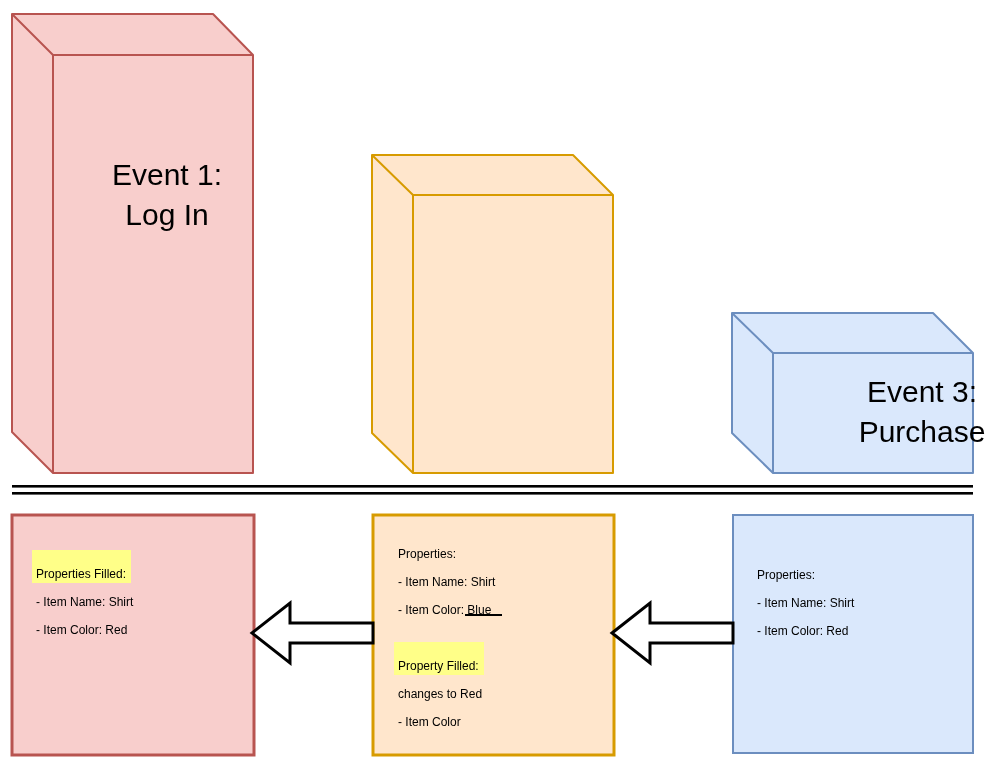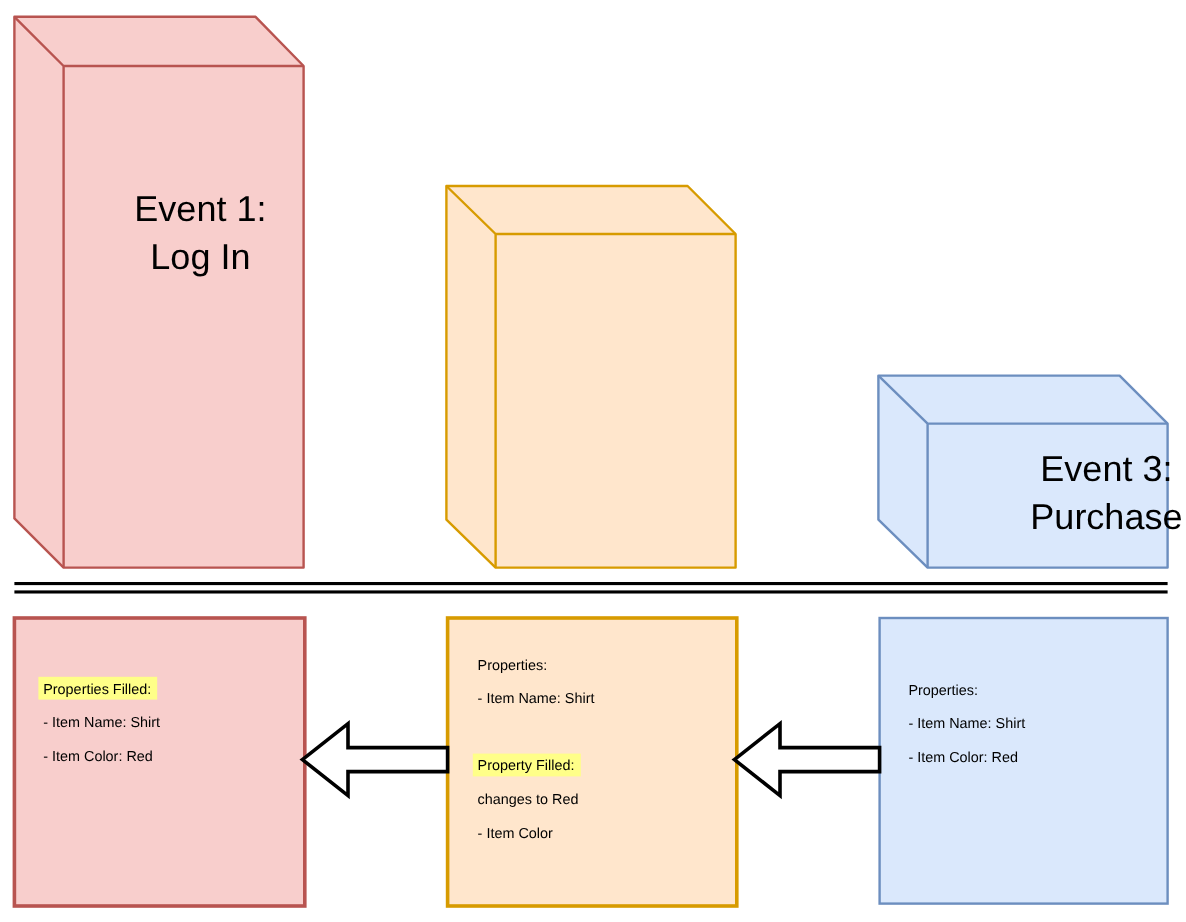--- a/index.html
+++ b/index.html
@@ -43,21 +43,21 @@
   .props {
     position: absolute;
     width: 222px;
     font-size: 12px;
     line-height: 28px;
   }
   .props div { white-space: nowrap; }
 
   .hl {
     background: #FFFF88;
-    padding: 3px 5px 2px 4px;
+    padding: 17px 5px 2px 4px;
     margin-left: -4px;
   }
   .strike { position: relative; }
   .strike::after {
     content: "";
     position: absolute;
     left: -2px;
     right: -11px;
     top: 11px;
     height: 0;
@@ -111,20 +111,21 @@
 
   <div class="props" style="left:36px; top:560px;">
     <div><span class="hl">Properties Filled:</span></div>
     <div>- Item Name: Shirt</div>
     <div>- Item Color: Red</div>
   </div>
 
   <div class="props" style="left:398px; top:540px;">
     <div>Properties:</div>
     <div>- Item Name: Shirt</div>
+    <div><span>- Item Color: </span><span class="strike">Blue</span></div>
     <div class="spacer"></div>
     <div><span class="hl">Property Filled:</span></div>
     <div>changes to Red</div>
     <div>- Item Color</div>
   </div>
 
   <div class="props" style="left:757px; top:561px;">
     <div>Properties:</div>
     <div>- Item Name: Shirt</div>
     <div>- Item Color: Red</div>

